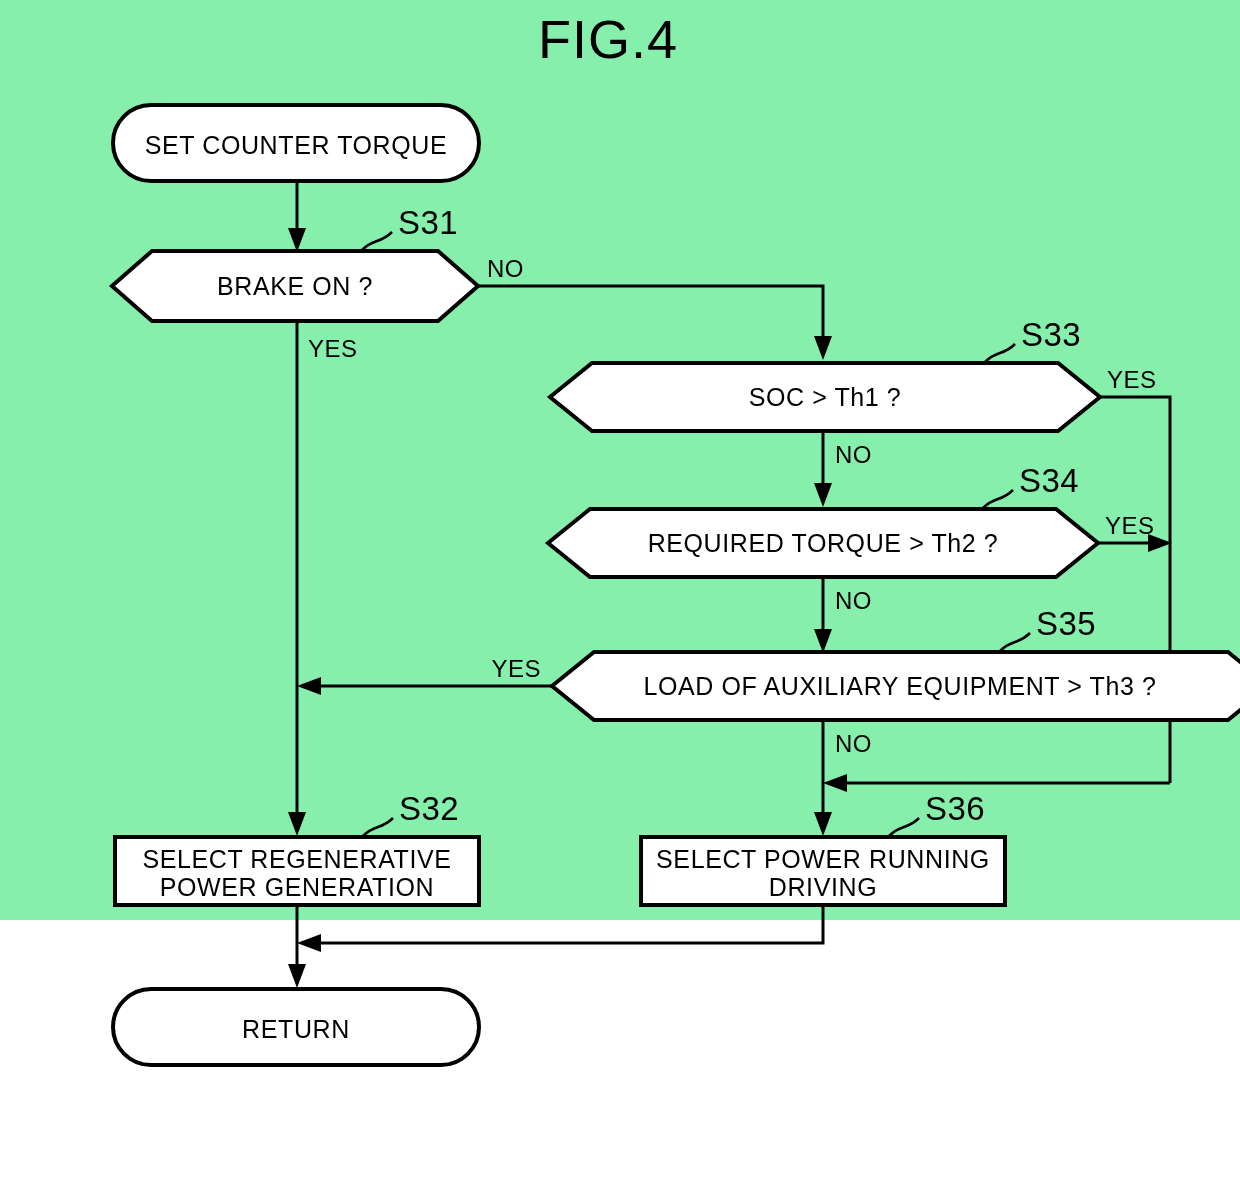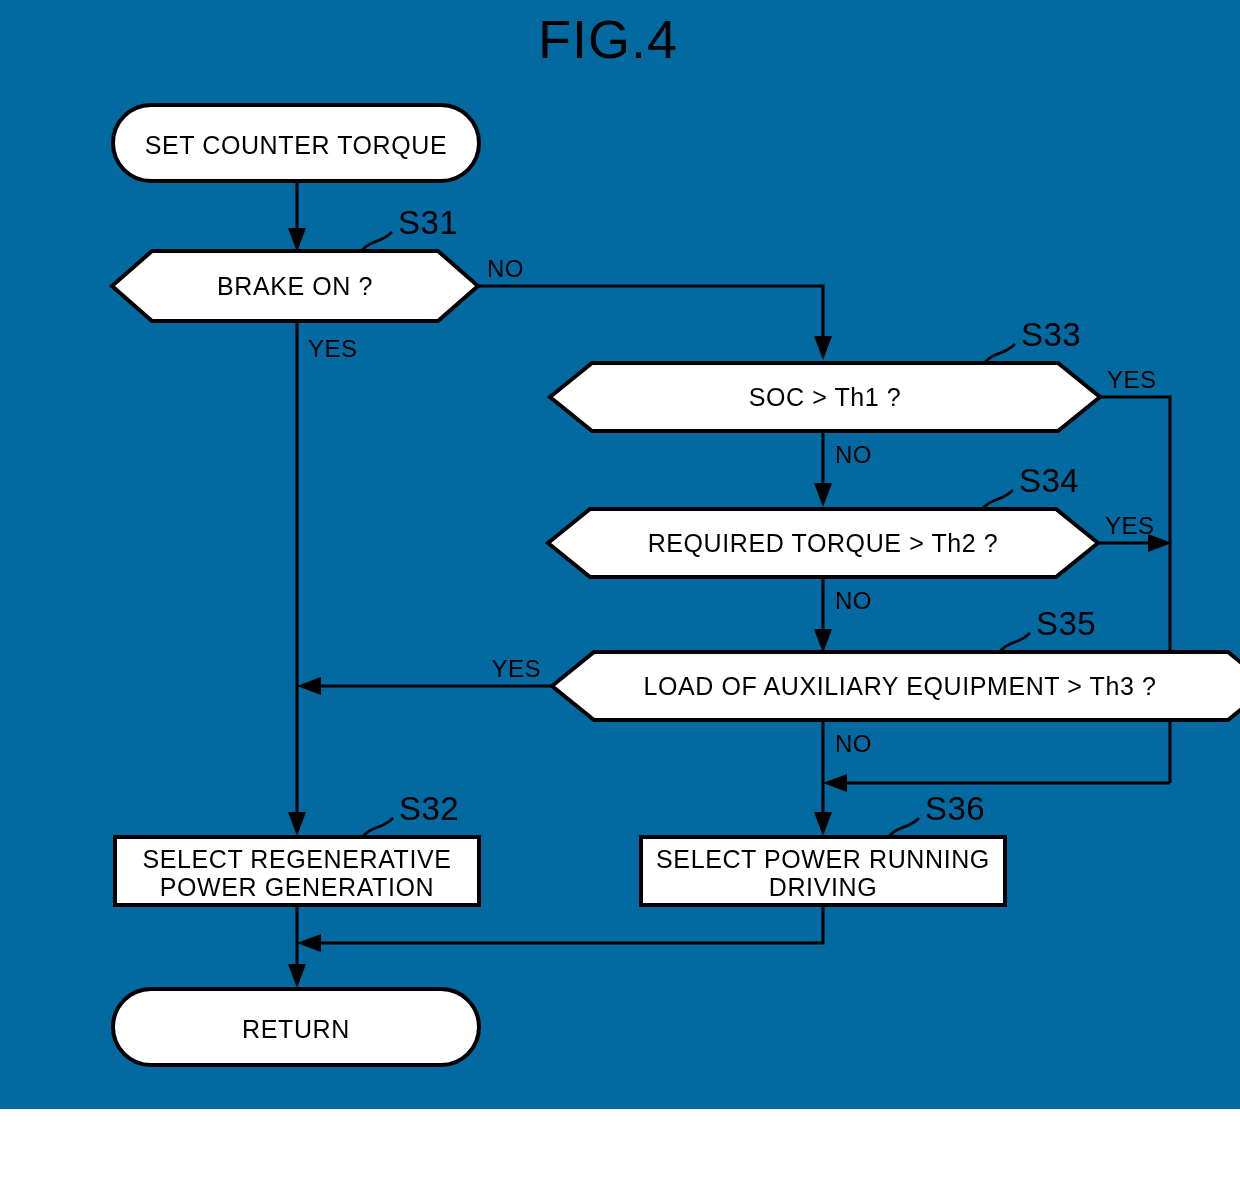--- a/index.html
+++ b/index.html
@@ -9,22 +9,22 @@
   }
   body {
     width: 1240px;
     height: 1178px;
     font-family: "Liberation Sans", sans-serif;
     overflow: hidden;
   }
   #figure-root {
     position: relative;
     width: 1240px;
-    height: 1109px;
-    background: #0369a1;
+    height: 920px;
+    background: #86efac;
   }
   svg#flowchart {
     display: block;
     width: 1240px;
     height: 1178px;
   }
   .shape {
     fill: #ffffff;
     stroke: #000000;
     stroke-width: 4;

